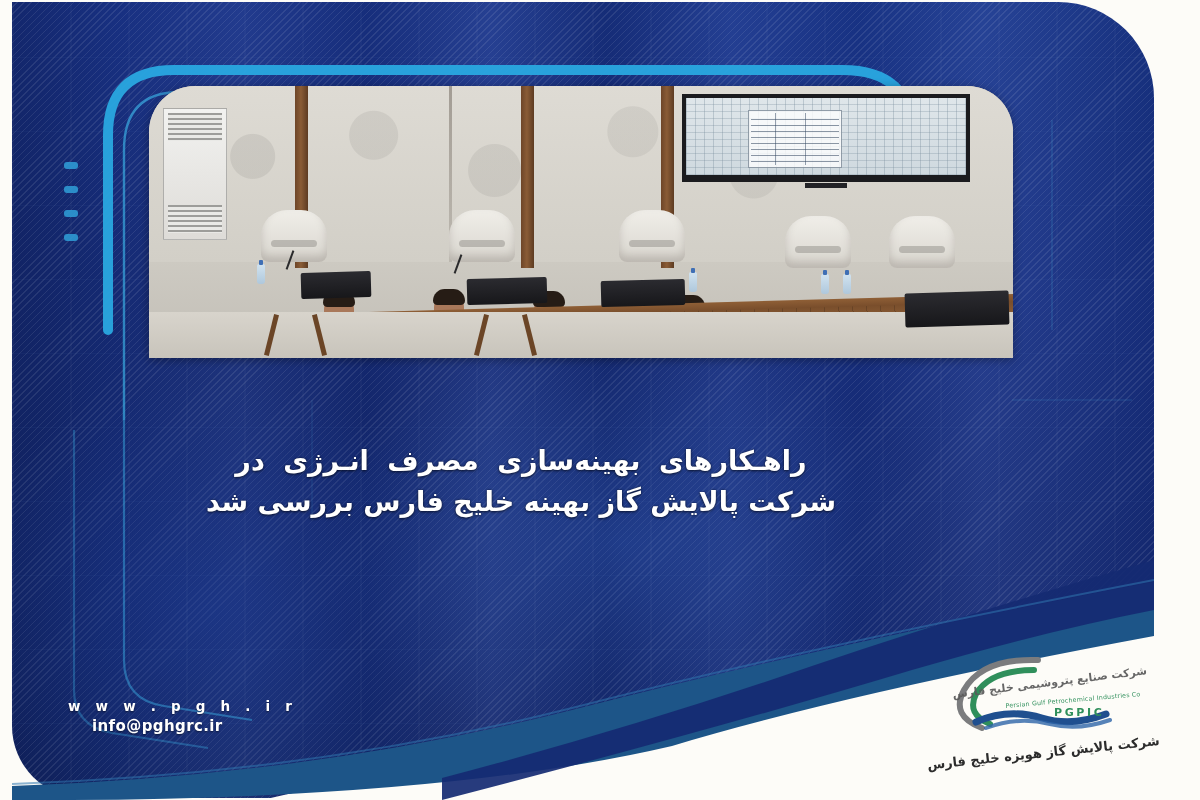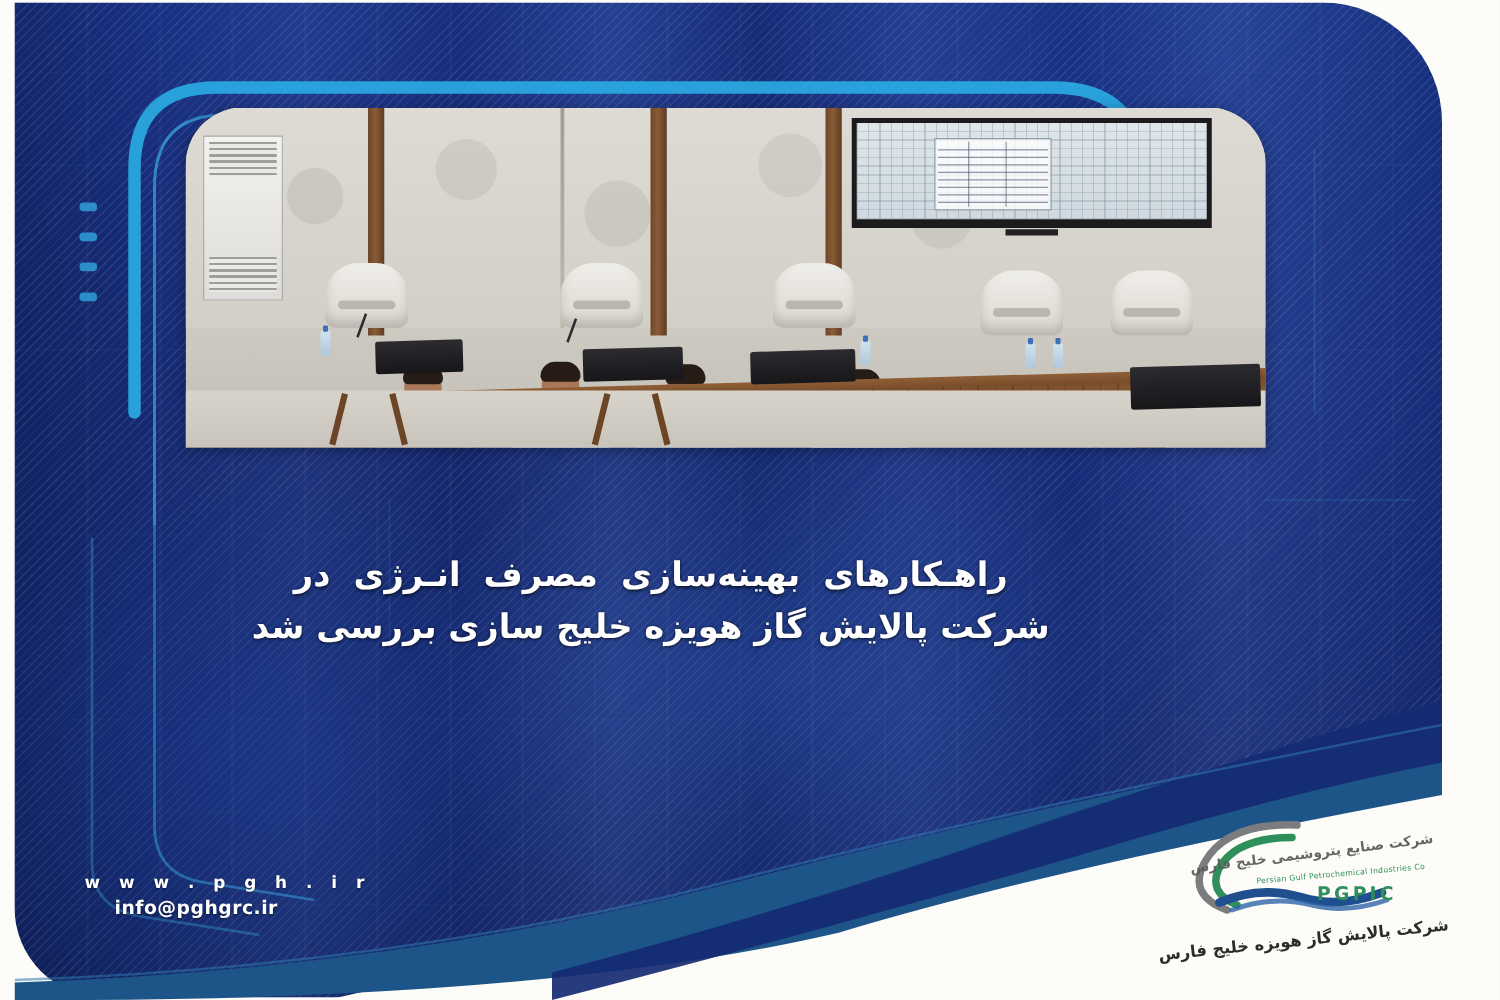--- a/index.html
+++ b/index.html
@@ -417,21 +417,21 @@
     font-size: 6.2px;
     letter-spacing: .25px;
     color: #2f8f5b;
     direction: ltr;
     white-space: nowrap;
     transform: rotate(-5deg);
   }
   .logo-pgpic {
     position: absolute;
     left: 112px; top: 54px;
-    font-size: 15px;
+    font-size: 11px;
     font-weight: bold;
     letter-spacing: 2.6px;
     color: #2f8f5b;
     text-align: right;
   }
   .logo-fa-bottom {
     position: absolute;
     left: 8px; top: 92px;
     width: 210px;
     font-size: 13px;
@@ -575,21 +575,21 @@
       <div class="bottle" style="left:540px; top:186px"></div>
       <div class="bottle" style="left:672px; top:188px"></div>
       <div class="bottle" style="left:694px; top:188px"></div>
       <div class="mic" style="left:140px; top:164px"></div>
       <div class="mic" style="left:308px; top:168px"></div>
     </div>
   </div>
 
   <div class="headline">
     <span class="l1">راهـکارهای  بهینه‌سازی  مصرف  انـرژی  در</span>
-    <span class="l2">شرکت پالایش گاز هویزه خلیج سازی بررسی شد</span>
+    <span class="l2">شرکت پالایش گاز بهینه خلیج فارس بررسی شد</span>
   </div>
 
   <svg class="wave" viewBox="0 0 1142 260" preserveAspectRatio="none">
 
     <path d="M 250 260 Q 470 210 640 160 Q 840 96 1142 60 L 1142 260 Z" fill="#fdfcf8"></path>
 
     <path d="M 0 246 Q 300 236 560 170 Q 800 108 1142 42 L 1142 96 Q 840 152 660 206 Q 420 262 0 260 Z" fill="#1d5588"></path>
 
     <path d="M 430 260 Q 700 190 900 130 Q 1030 92 1142 70 L 1142 20 Q 960 72 800 126 Q 620 188 430 238 Z" fill="#152a72" opacity=".92"></path>
 

